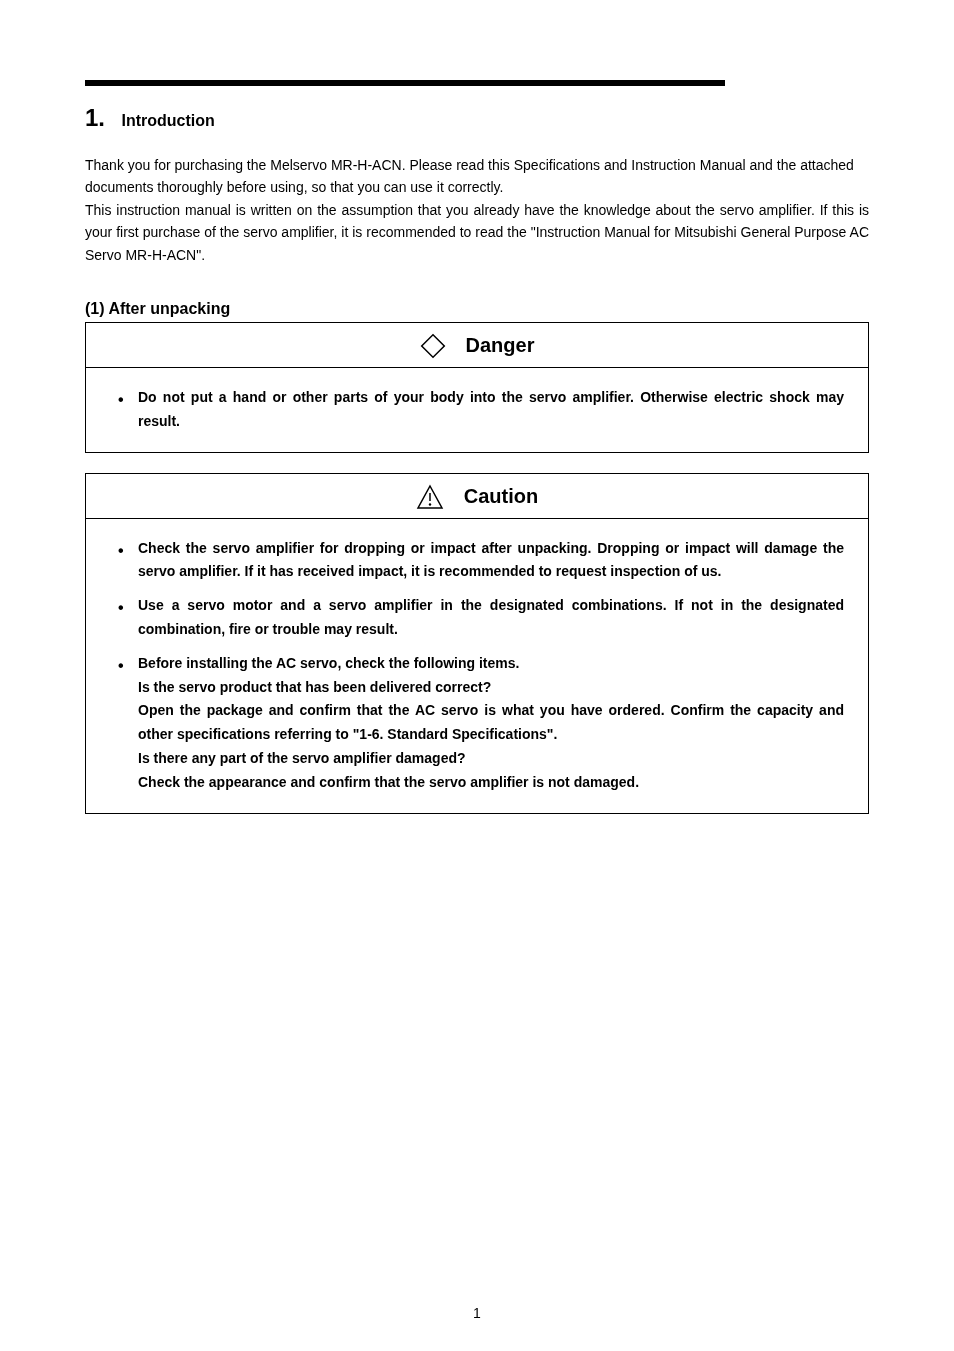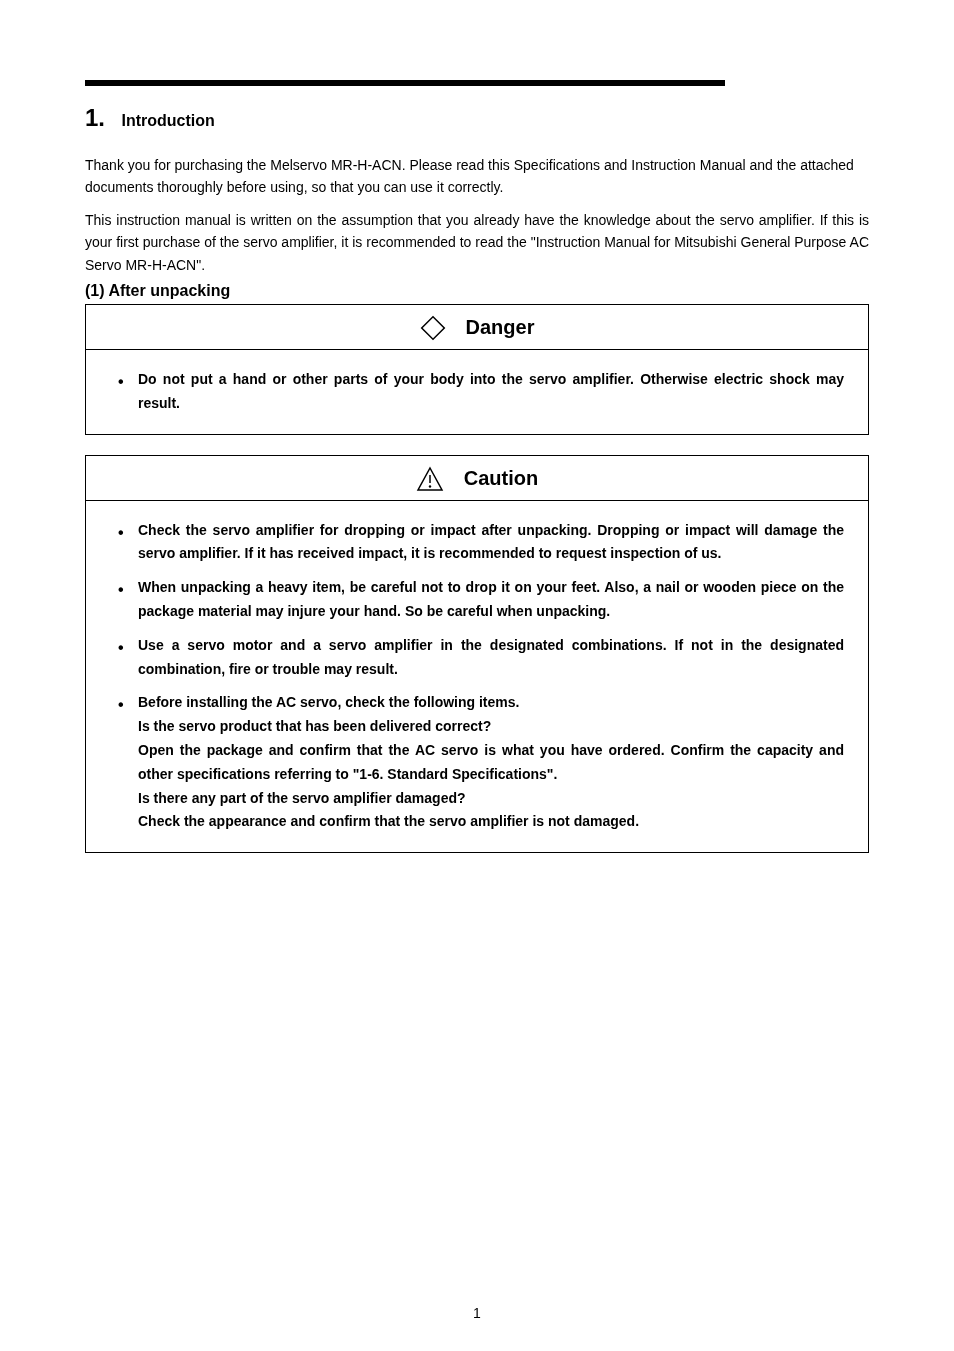--- a/index.html
+++ b/index.html
@@ -32,26 +32,25 @@
       font-weight: bold;
       display: inline-block;
       text-align: center;
     }
     .section-heading {
       margin-bottom: 22px;
     }
     .intro-text {
       font-size: 14px;
       line-height: 1.6;
-      margin-bottom: 10px;
     }
     .body-text {
       font-size: 14px;
       line-height: 1.6;
-      margin-bottom: 6px;
+      margin-bottom: 34px;
       text-align: justify;
     }
     .subsection-heading {
       font-size: 16px;
       font-weight: bold;
       margin-top: 4px;
       margin-bottom: 4px;
     }
     .notice-box {
       border: 1.5px solid #000;
@@ -151,21 +150,20 @@
         <polygon points="14,2 26,24 2,24" fill="none" stroke="#000" stroke-width="1.5"></polygon>
         <line x1="14" y1="9" x2="14" y2="17" stroke="#000" stroke-width="1.5"></line>
         <circle cx="14" cy="20.5" r="1.2" fill="#000"></circle>
       </svg>
     </span>
     <span>Caution</span>
   </div>
   <div class="notice-body">
     <ul>
       <li>Check the servo amplifier for dropping or impact after unpacking. Dropping or impact will damage the servo amplifier. If it has received impact, it is recommended to request inspection of us.</li>
-      <li>When unpacking a heavy item, be careful not to drop it on your feet. Also, a nail or wooden piece on the package material may injure your hand. So be careful when unpacking.</li>
       <li>Use a servo motor and a servo amplifier in the designated combinations. If not in the designated combination, fire or trouble may result.</li>
       <li style="white-space: pre-line;">Before installing the AC servo, check the following items.
   Is the servo product that has been delivered correct?
   Open the package and confirm that the AC servo is what you have ordered. Confirm the capacity and other specifications referring to "1-6. Standard Specifications".
   Is there any part of the servo amplifier damaged?
   Check the appearance and confirm that the servo amplifier is not damaged.</li>
     </ul>
   </div>
 </div>
 

